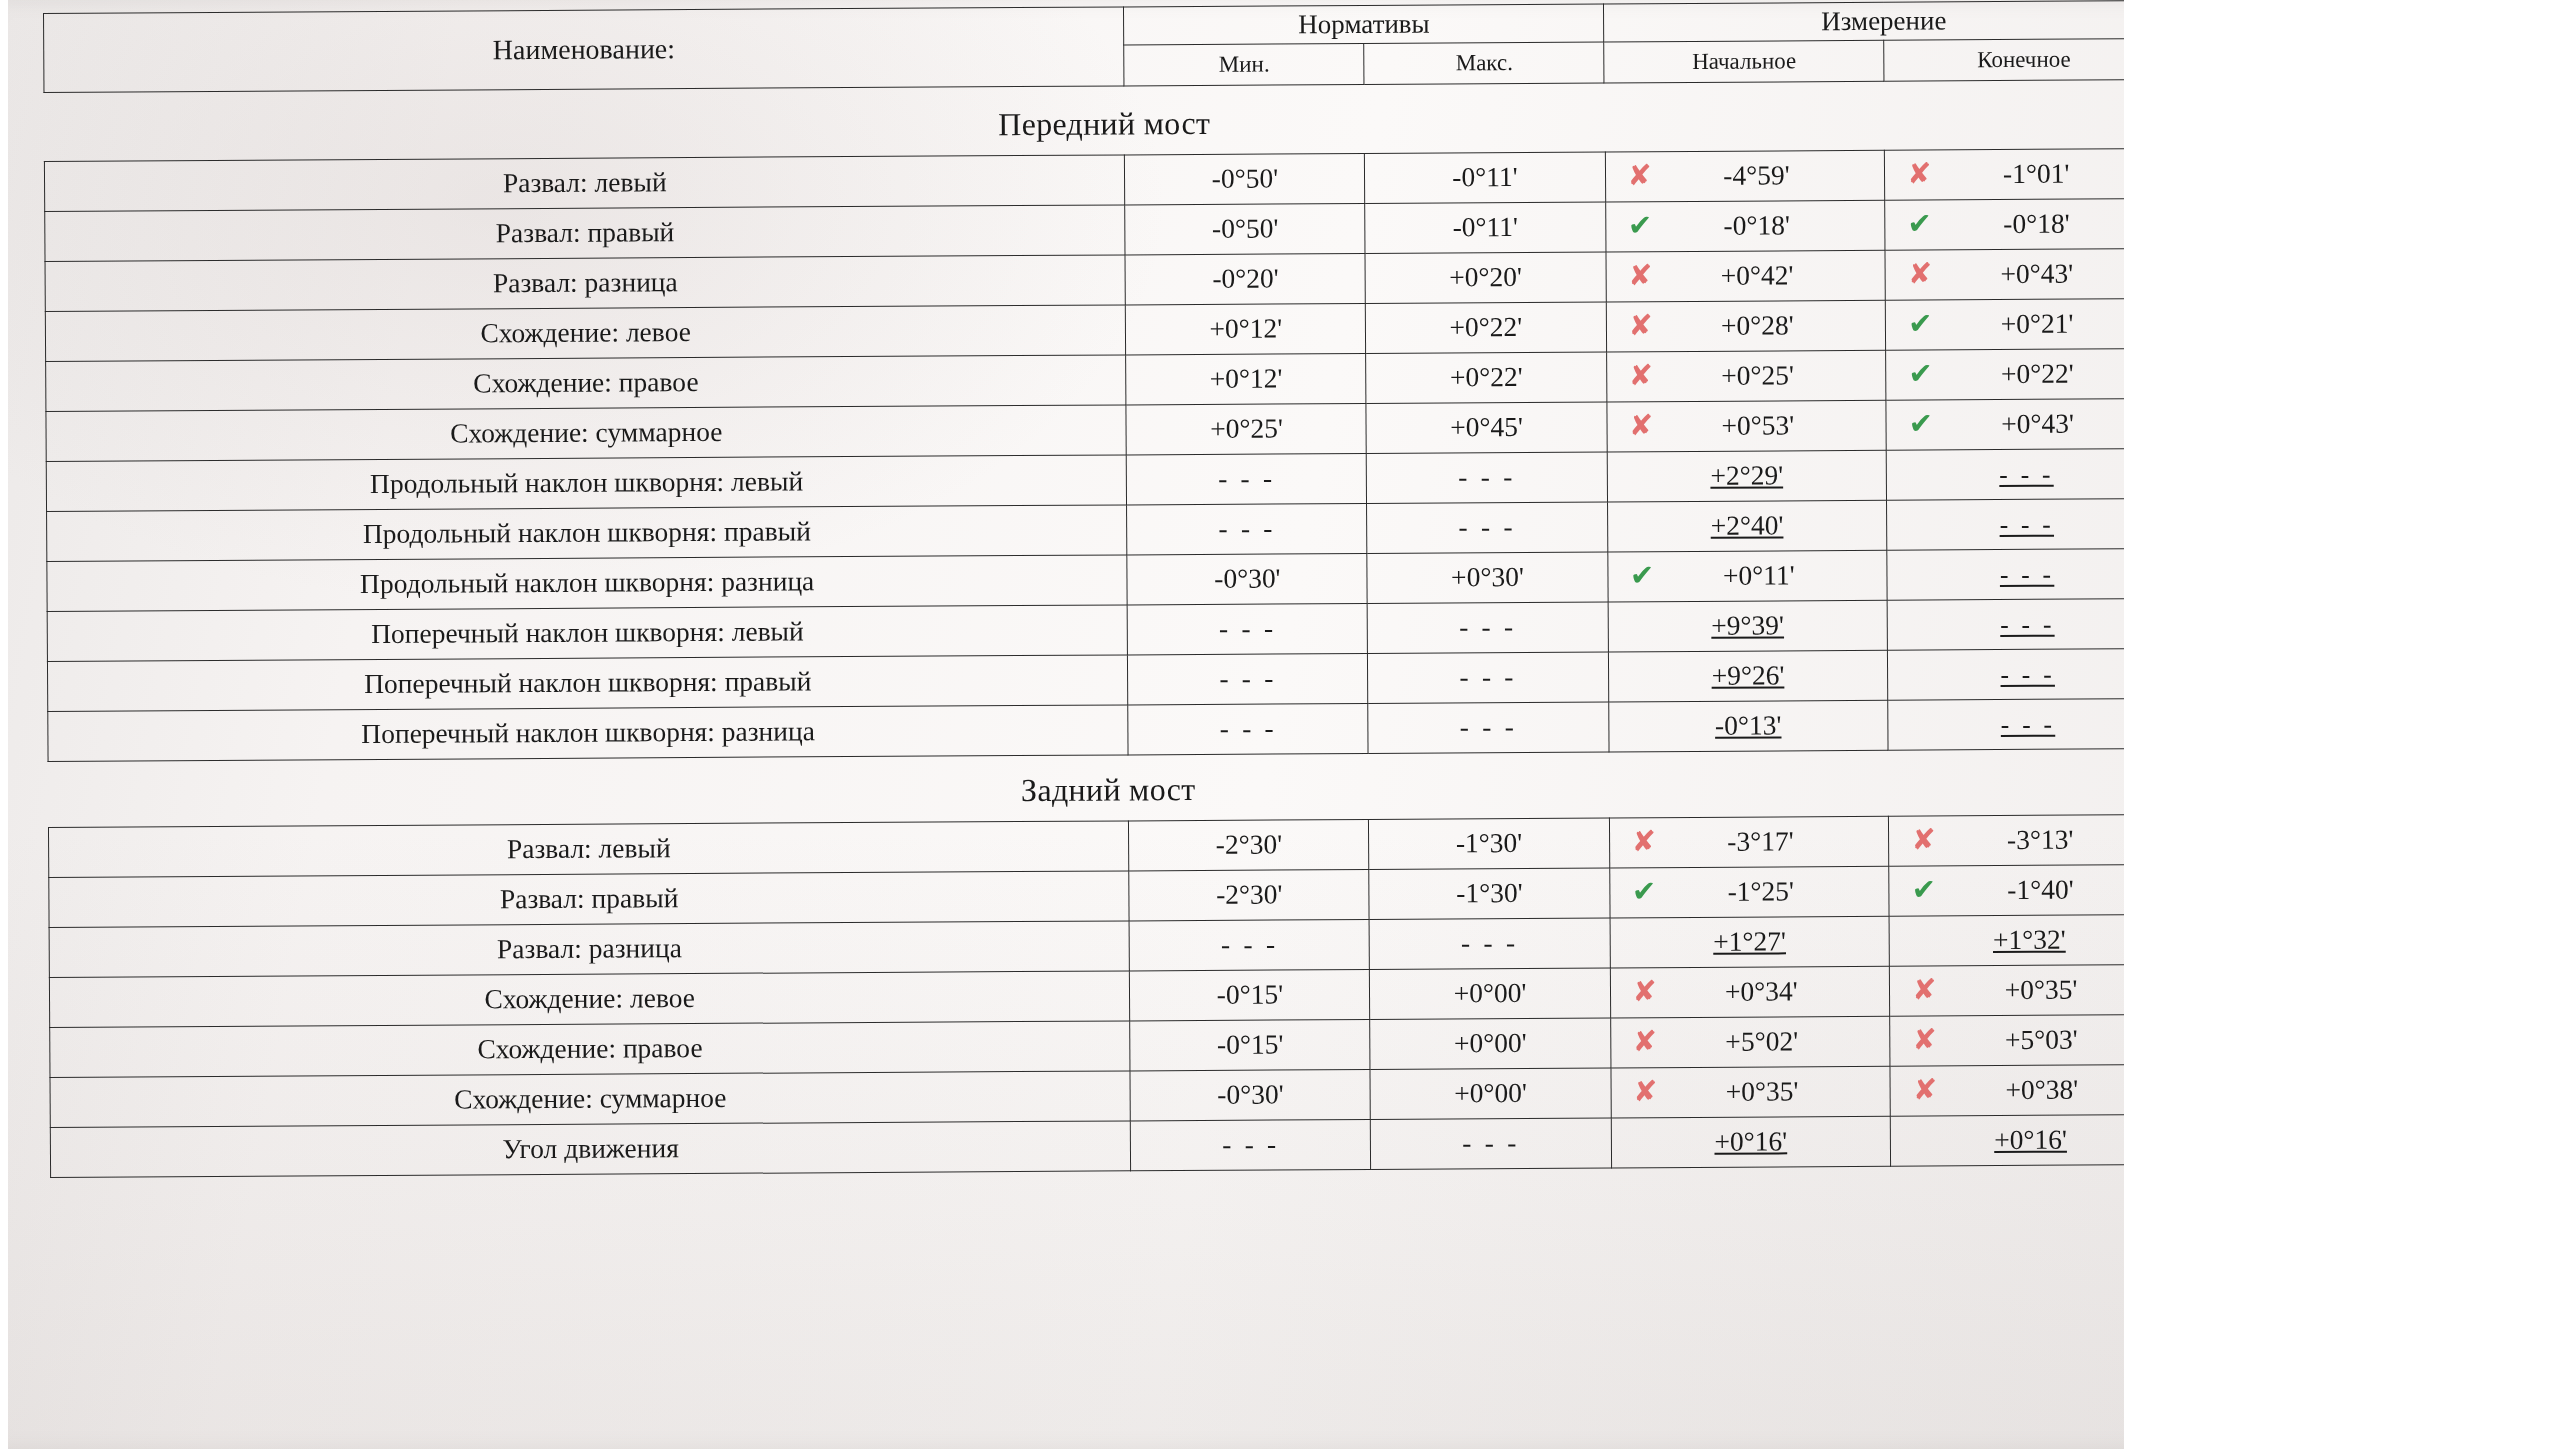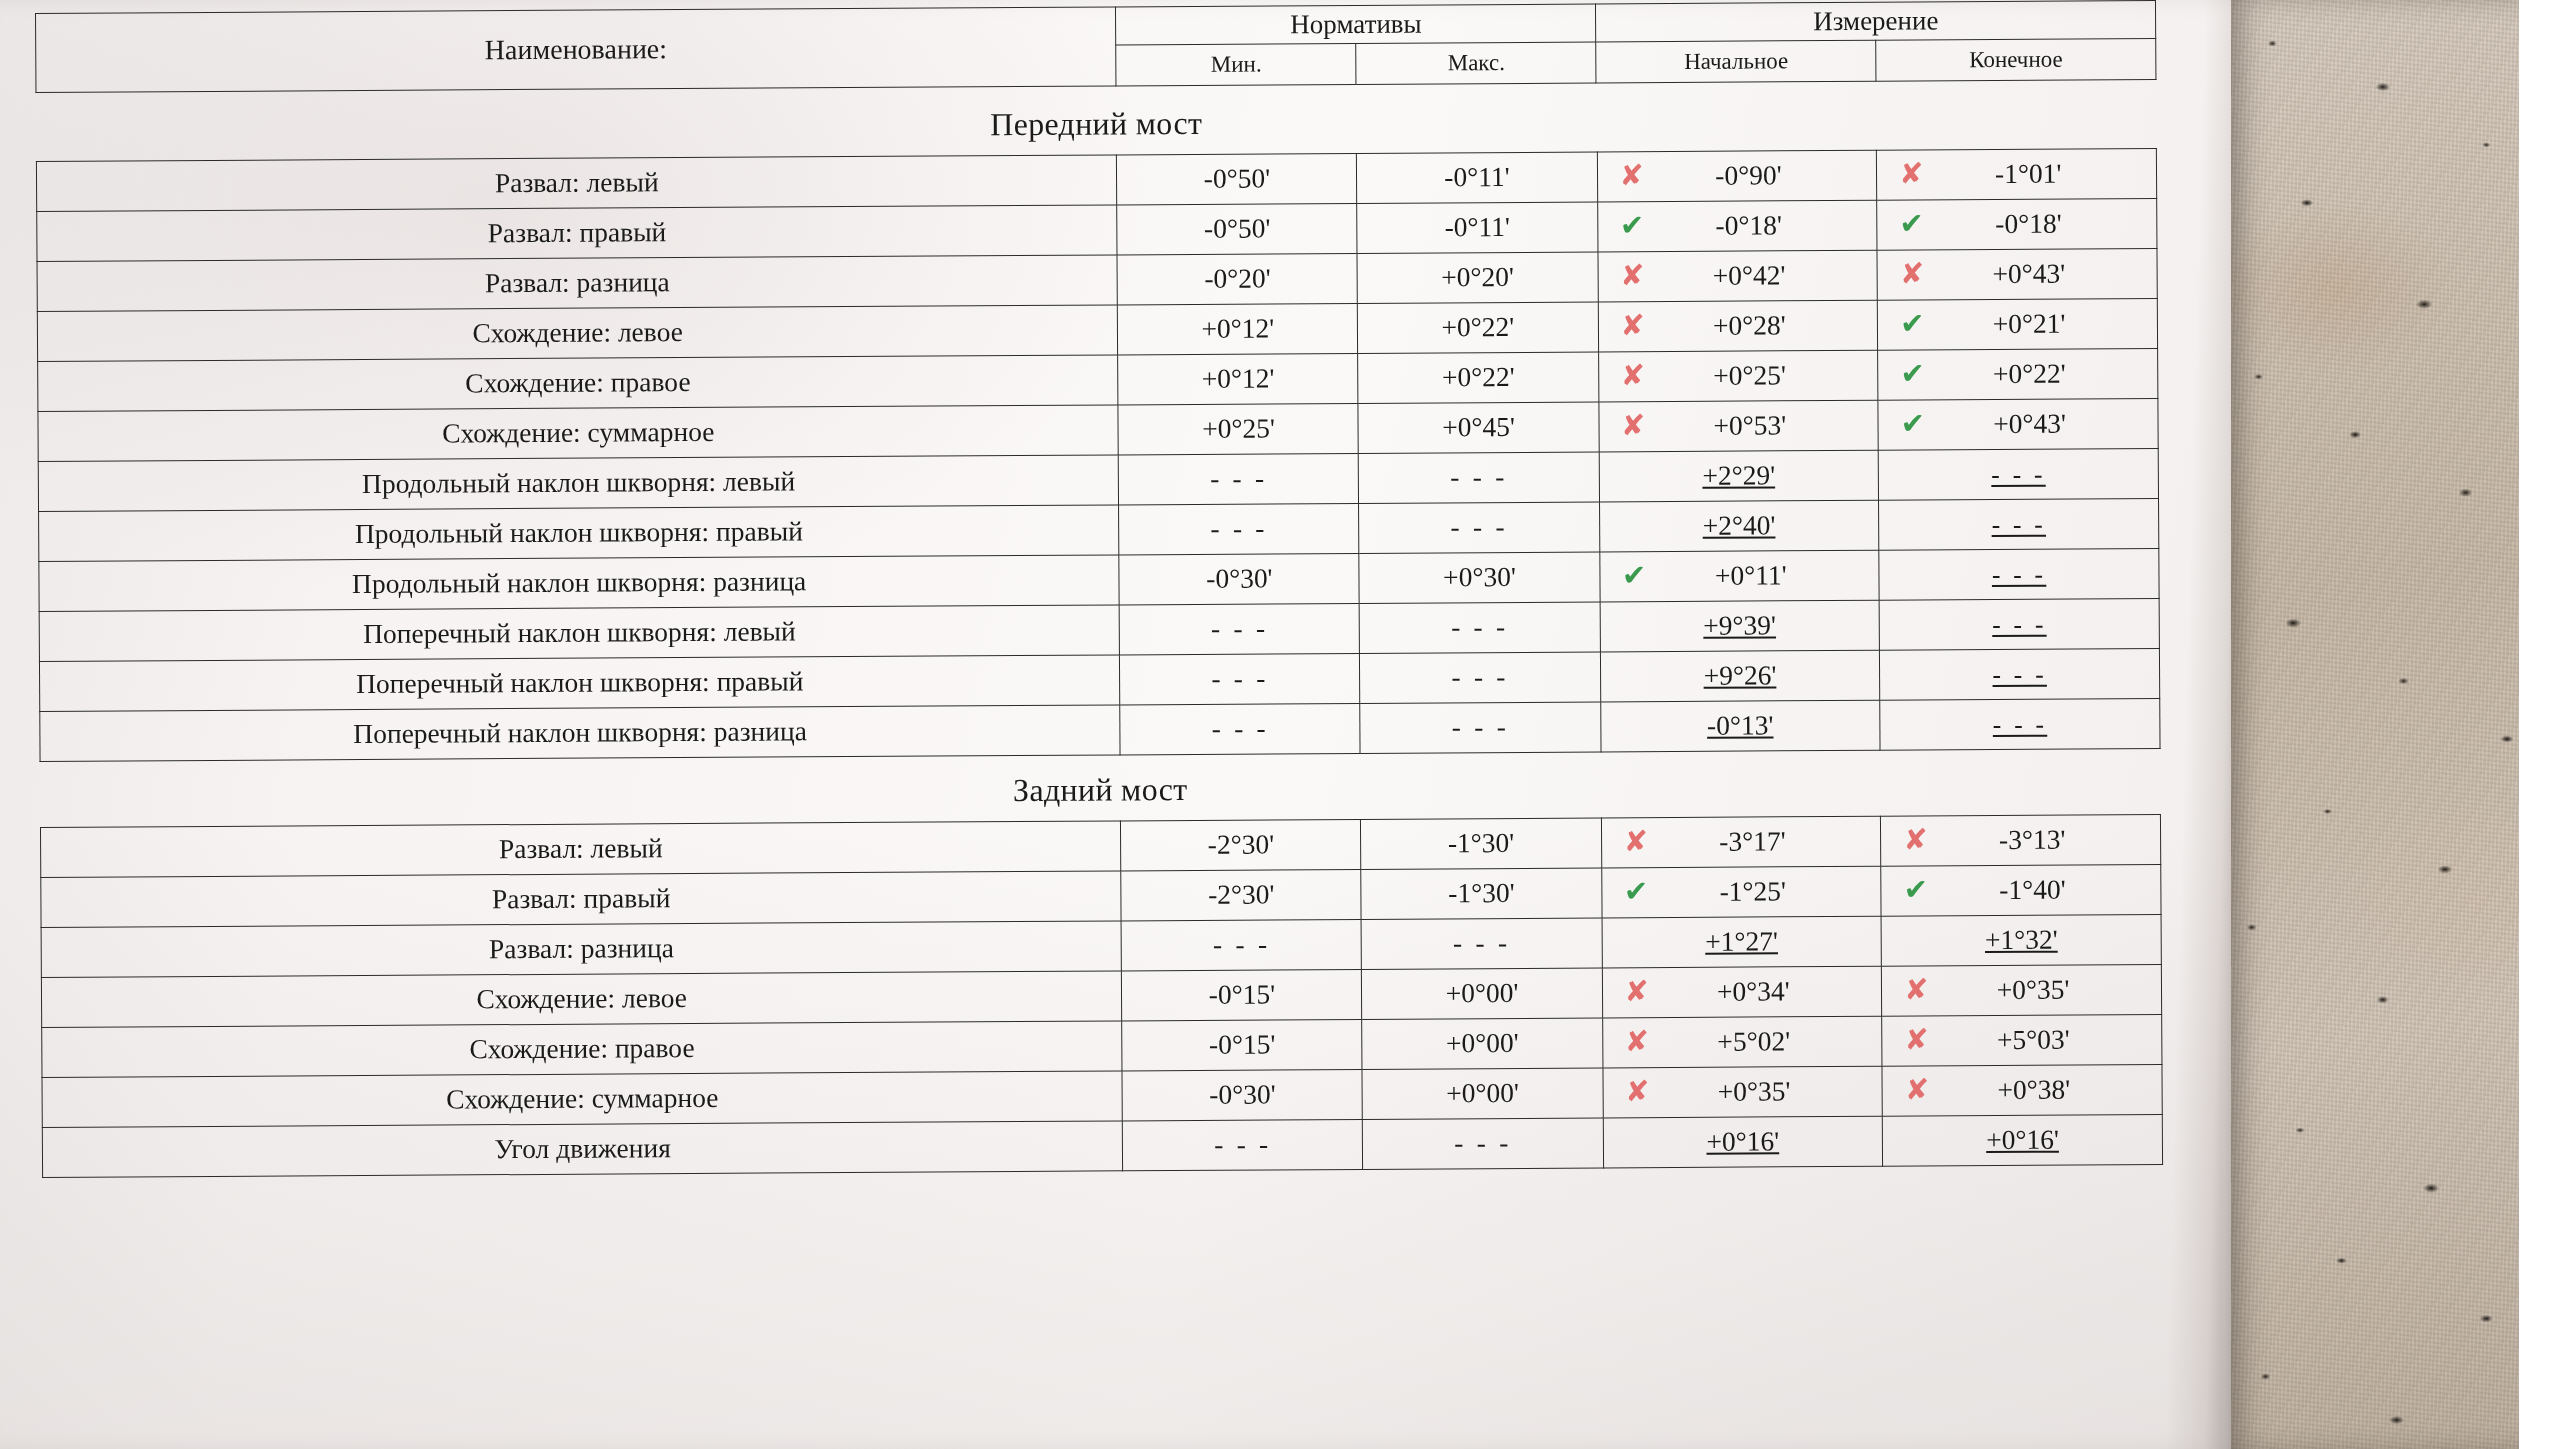--- a/index.html
+++ b/index.html
@@ -2,25 +2,26 @@
 <html style="font-size:10.2px"><head>
 <meta charset="utf-8">
 <style>
   html, body {
     margin: 0;
     padding: 0;
     background: #ffffff;
   }
   #page {
     position: relative;
-    width: 2519px;
+    width: 2116px;
     height: 1449px;
     overflow: hidden;
     background: #f2eeee;
     font-family: "Liberation Serif", serif;
+    margin-left: 8px;
   }
 
   
   .paper {
     position: absolute;
     left: 0;
     top: 0;
     width: 2274px;
     height: 1449px;
     background: linear-gradient(100deg, #ece9e8 0%, #f6f3f2 18%, #fbf9f8 55%, #f1eeed 100%);
@@ -217,21 +218,21 @@
             <col class="col-min">
             <col class="col-max">
             <col class="col-init">
             <col class="col-final">
           </colgroup>
           <tbody>
             <tr class="row">
               <td class="name">Развал: левый</td>
               <td class="val">-0°50'</td>
               <td class="val">-0°11'</td>
-              <td class="meas"><span class="mark bad">✘</span><span class="txt">-0°90'</span></td>
+              <td class="meas"><span class="mark bad">✘</span><span class="txt">-4°59'</span></td>
               <td class="meas"><span class="mark bad">✘</span><span class="txt">-1°01'</span></td>
             </tr>
             <tr class="row">
               <td class="name">Развал: правый</td>
               <td class="val">-0°50'</td>
               <td class="val">-0°11'</td>
               <td class="meas"><span class="mark good">✔</span><span class="txt">-0°18'</span></td>
               <td class="meas"><span class="mark good">✔</span><span class="txt">-0°18'</span></td>
             </tr>
             <tr class="row">

